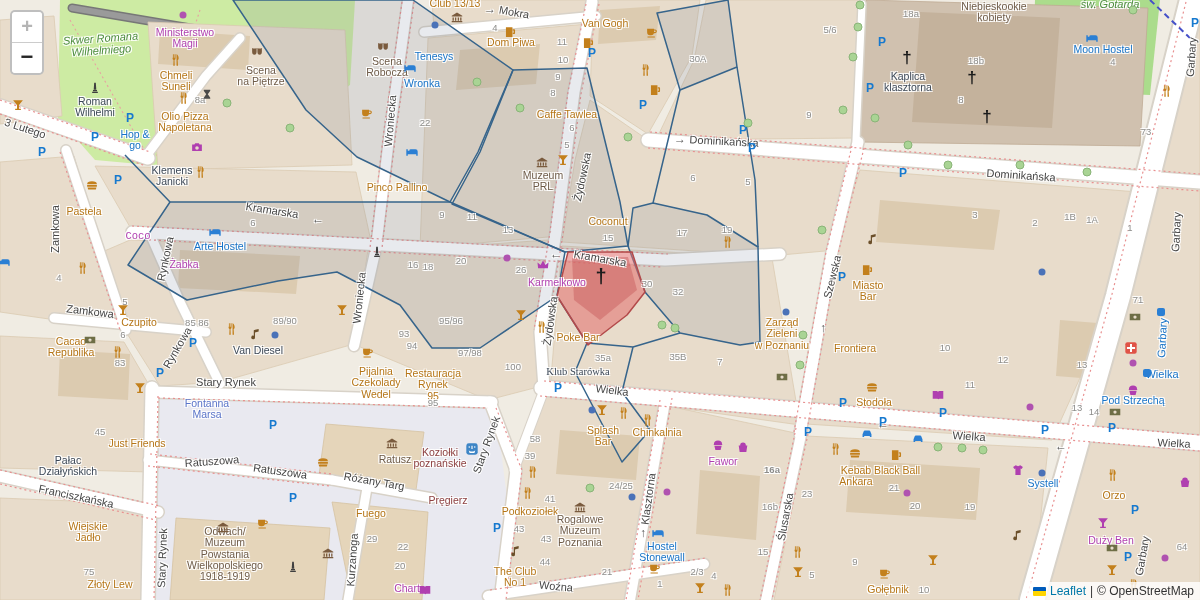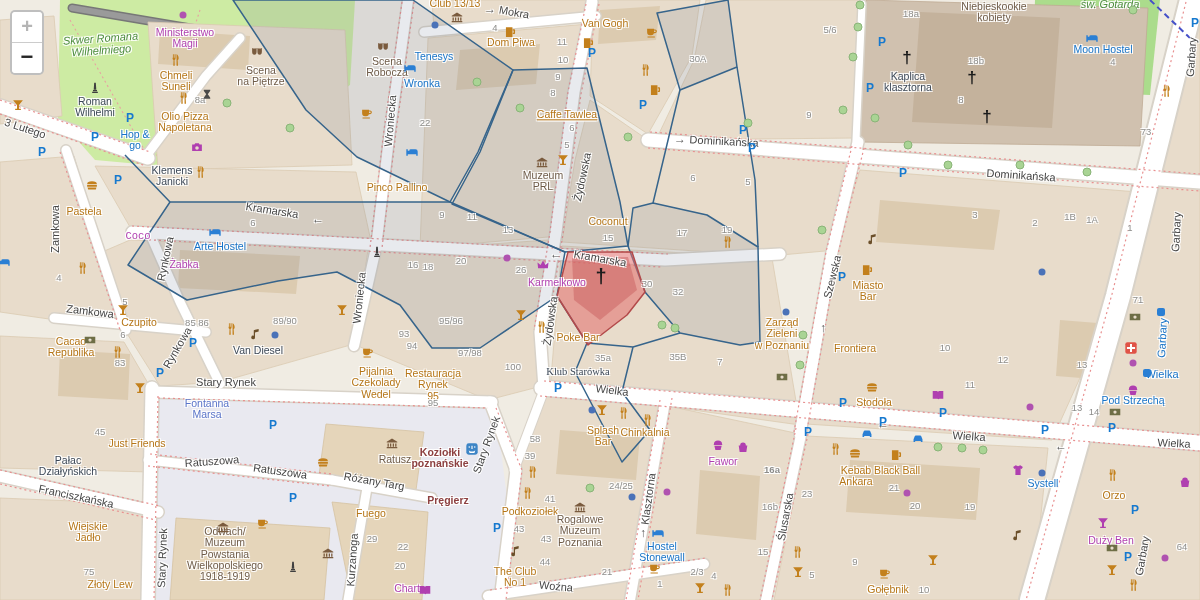--- a/index.html
+++ b/index.html
@@ -8,21 +8,21 @@
   #base{position:absolute;left:0;top:0;}
   .lbl{position:absolute;transform:translate(-50%,-50%);white-space:pre;text-align:center;
        line-height:1.08;pointer-events:none;
        text-shadow:-1px -1px 0 #fff,1px -1px 0 #fff,-1px 1px 0 #fff,1px 1px 0 #fff,0 0 2px #fff;}
   .st{color:#454545;font-size:11px;}
   .num{color:#8d8d8b;font-size:9.5px;}
   .po{color:#b57516;font-size:10.5px;}
   .pp{color:#b03fb0;font-size:10.5px;}
   .pb{color:#1673c8;font-size:10.5px;}
   .pm{color:#6e5b48;font-size:10.5px;}
-  .pr{color:#8d4040;font-size:10.5px;font-weight:bold;}
+  .pr{color:#8d4040;font-size:10.5px;}
   .pg{color:#4c8c3c;font-size:11px;font-style:italic;}
   .pk{color:#3c4857;font-size:10.5px;}
   .pw{color:#5a74c8;font-size:10.5px;}
   .tb{color:#1673c8;font-size:11px;}
   .arr{color:#555;font-size:12px;font-weight:bold;}
   .icn{position:absolute;transform:translate(-50%,-50%);pointer-events:none;}
   .glyph{position:absolute;transform:translate(-50%,-50%);pointer-events:none;font-weight:bold;}
   .tree{position:absolute;transform:translate(-50%,-50%);width:9px;height:9px;border-radius:50%;
         background:#a9d494;border:1.5px solid #8ab478;box-sizing:border-box;}
   .dot{position:absolute;transform:translate(-50%,-50%);width:7px;height:7px;border-radius:50%;}
@@ -338,38 +338,38 @@
 Suneli</div>
       <div class="lbl po" style="left: 185px; top: 122px;">Olio Pizza
 Napoletana</div>
       <div class="lbl po" style="left: 84px; top: 212px;">Pastela</div>
       <div class="lbl po" style="left: 139px; top: 323px;">Czupito</div>
       <div class="lbl po" style="left: 71px; top: 347px;">Cacao
 Republika</div>
       <div class="lbl po" style="left: 455px; top: 4px;">Club 13/13</div>
       <div class="lbl po" style="left: 511px; top: 43px;">Dom Piwa</div>
       <div class="lbl po" style="left: 605px; top: 24px;">Van Gogh</div>
-      <div class="lbl po" style="left: 567px; top: 115px; text-decoration: underline;">Caffe Tawlea</div>
+      <div class="lbl po" style="left: 567px; top: 115px;">Caffe Tawlea</div>
       <div class="lbl po" style="left: 397px; top: 188px;">Pinco Pallino</div>
       <div class="lbl po" style="left: 608px; top: 222px;">Coconut</div>
       <div class="lbl po" style="left: 578px; top: 338px;">Poke Bar</div>
       <div class="lbl po" style="left: 433px; top: 385px;">Restauracja
 Rynek
 95</div>
       <div class="lbl po" style="left: 376px; top: 383px;">Pijalnia
 Czekolady
 Wedel</div>
       <div class="lbl po" style="left: 137px; top: 444px;">Just Friends</div>
       <div class="lbl po" style="left: 88px; top: 532px;">Wiejskie
 Jadło</div>
       <div class="lbl po" style="left: 110px; top: 585px;">Złoty Lew</div>
       <div class="lbl po" style="left: 371px; top: 514px;">Fuego</div>
       <div class="lbl po" style="left: 603px; top: 436px;">Splash
 Bar</div>
-      <div class="lbl po" style="left: 645px; top: 433px;">Chinkalnia</div>
+      <div class="lbl po" style="left: 645px; top: 433px; padding-left: 24px;">Chinkalnia</div>
       <div class="lbl po" style="left: 530px; top: 512px;">Podkoziołek</div>
       <div class="lbl po" style="left: 515px; top: 577px;">The Club
 No 1</div>
       <div class="lbl po" style="left: 868px; top: 291px;">Miasto
 Bar</div>
       <div class="lbl po" style="left: 855px; top: 349px;">Frontiera</div>
       <div class="lbl po" style="left: 874px; top: 403px;">Stodoła</div>
       <div class="lbl po" style="left: 856px; top: 476px;">Kebab
 Ankara</div>
       <div class="lbl po" style="left: 897px; top: 471px;">Black Ball</div>
@@ -836,13 +836,19 @@
       <span class="dot" style="background: rgb(74, 114, 184); left: 786px; top: 312px; position: absolute;"></span>
       <span class="sq" style="left: 1147px; top: 373px; position: absolute;"></span>
       <span class="sq" style="left: 1161px; top: 312px; position: absolute;"></span>
     </div>
 
   <div class="zoomctl">
     <a class="zbtn">+</a>
     <a class="zbtn">−</a>
   </div>
 
+  <div class="attrib">
+    <span class="flag"></span>
+    <a class="leaf-link">Leaflet</a>
+    <span class="osm-text">|</span>
+    <a class="osm-text">© OpenStreetMap</a>
+  </div>
 </div>
 
 </body></html>

